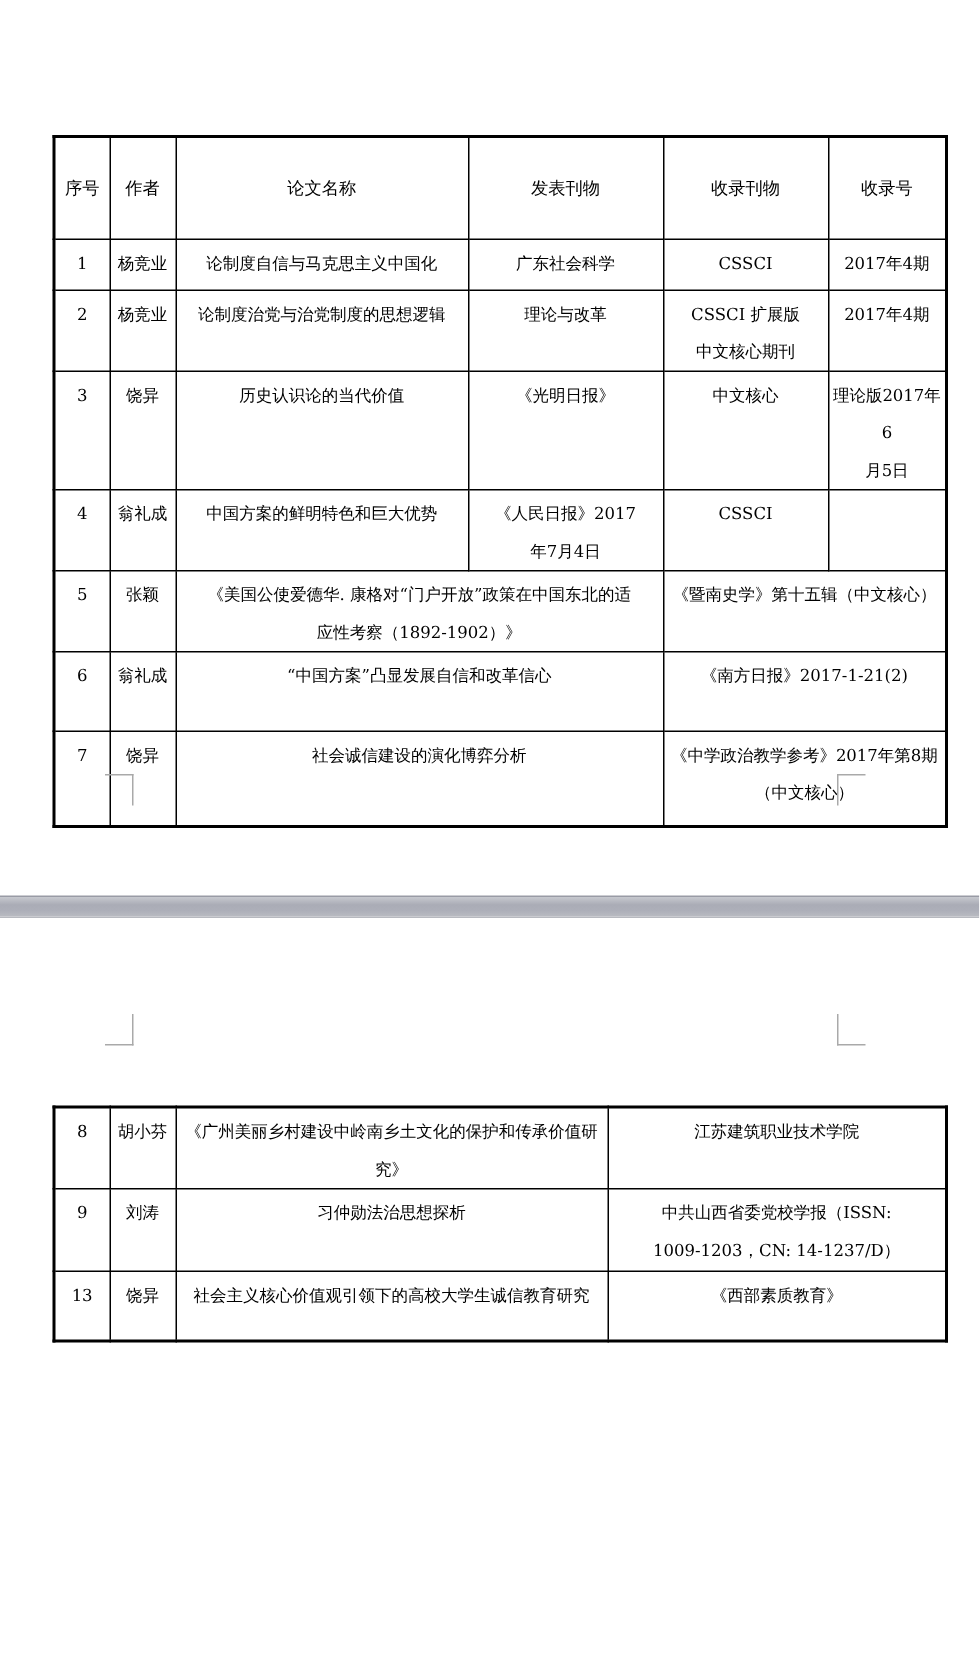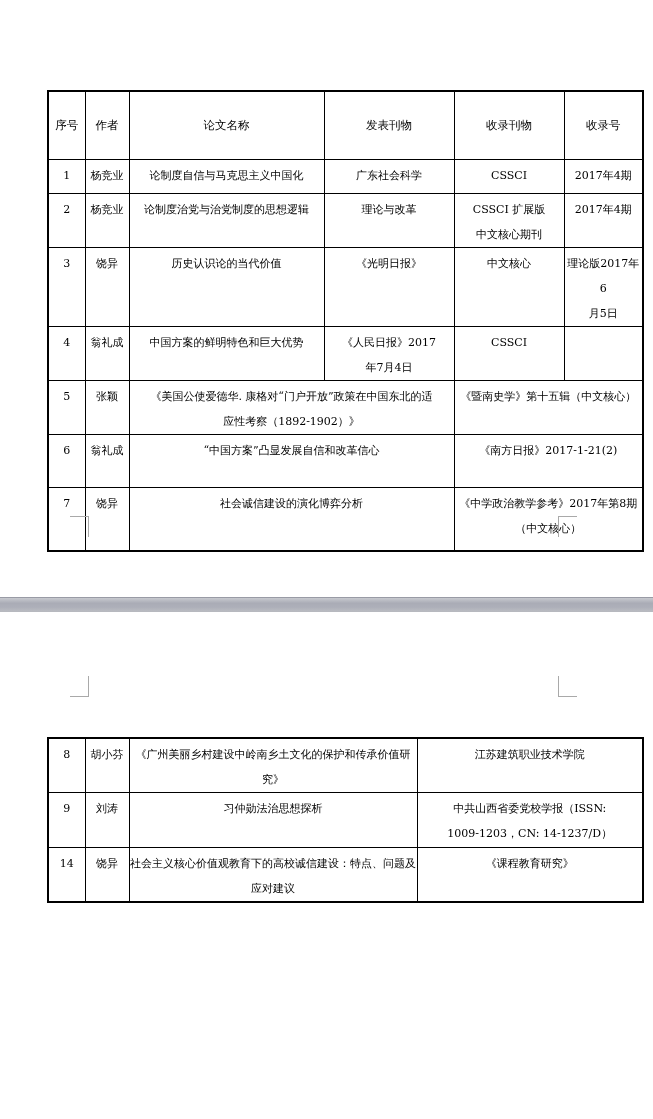--- a/index.html
+++ b/index.html
@@ -20,21 +20,21 @@
     border-top:1px solid #999ba5;
     border-bottom:1px solid #b7b9bf;
     box-sizing:border-box;
   }
   .doc-title{
     position:absolute;top:52px;left:0;width:100%;
     text-align:center;font-size:18px;font-weight:bold;
     letter-spacing:1px;margin:0;
   }
   table.pub{
-    position:absolute;left:47px;
+    position:absolute;left:35px;
     width:595px;
     border-collapse:collapse;table-layout:fixed;
     border:2px solid #000;
   }
   .t1{top:90px;}
   .t2{top:125px;}
   table.pub th, table.pub td{
     border:1px solid #000;
     font-weight:normal;
     text-align:center;
@@ -167,24 +167,23 @@
 究》</td>
         <td>江苏建筑职业技术学院</td>
       </tr>
       <tr style="height:55px">
         <td>9</td>
         <td>刘涛</td>
         <td>习仲勋法治思想探析</td>
         <td>中共山西省委党校学报（ISSN:
 1009-1203，CN: 14-1237/D）</td>
       </tr>
-      <tr style="height:44px">
-        <td>14</td>
+      <tr style="height:46px">
+        <td>13</td>
         <td>饶异</td>
-        <td>社会主义核心价值观教育下的高校诚信建设：特点、问题及
-应对建议</td>
-        <td>《课程教育研究》</td>
+        <td>社会主义核心价值观引领下的高校大学生诚信教育研究</td>
+        <td>《西部素质教育》</td>
       </tr>
     </tbody>
       </table>
   </section>
 
 </div>
 
 </body></html>

